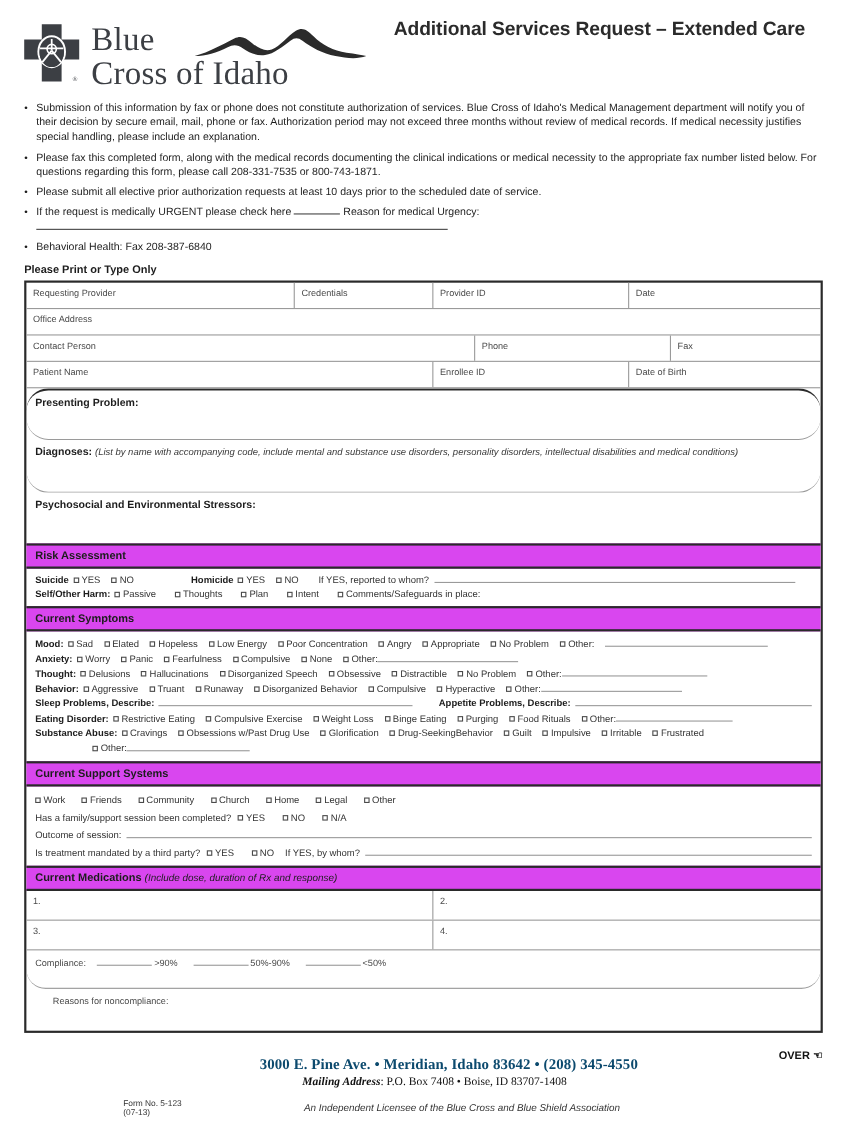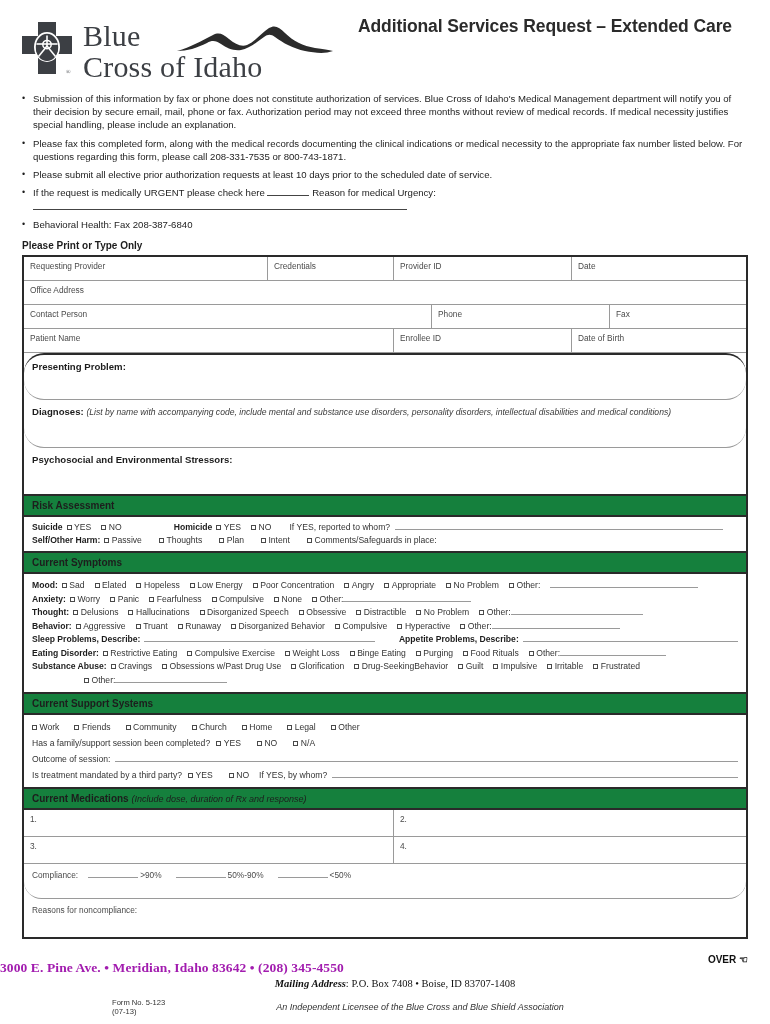--- a/index.html
+++ b/index.html
@@ -72,21 +72,21 @@
     color: #4a4a4a;
     border-right: 1px solid #9a9a9a;
     min-height: 23px;
   }
   .cell.nb { border-right: none; }
 
   
   .band {
     border-top: 2px solid #2a2a2a;
     border-bottom: 2px solid #2a2a2a;
-    background: #15803d;
+    background: #d946ef;
     font-size: 10px; font-weight: bold;
     padding: 4px 8px;
     color: #1d1d1d;
   }
   .bandsub { font-weight: normal; font-style: italic; font-size: 9px; }
 
   .blk {
     padding: 6px 8px 7px 8px;
     border-bottom: 1px solid #9a9a9a;
     border-radius: 20px;
@@ -109,23 +109,24 @@
     display: inline-block; width: 5px; height: 5px;
     border: 1px solid #4a4a4a; margin-right: 2.5px;
     vertical-align: 0px; background: #fff;
   }
   .box::after{content:"";}
   .uline { display: inline-block; border-bottom: 1px solid #9a9a9a; vertical-align: -1px; }
 
   
   .footer { position: absolute; left: 0; right: 0; bottom: 8px; }
   .f-addr {
+    text-align: center;
     font-family: "Liberation Serif", serif;
     font-weight: bold; font-size: 13.5px;
-    color: #a21caf; letter-spacing: .1px;
+    color: #0c4a6e; letter-spacing: .1px; padding-left: 46px;
   }
   .f-mail {
     text-align: center;
     font-family: "Liberation Serif", serif;
     font-size: 10.5px; color: #111; margin-top: 2px;
   }
   .f-mail i { font-weight: bold; margin-left: 20px; }
   .f-bottom {
     display: flex; align-items: center;
     margin-top: 9px; padding: 0 22px;
@@ -403,21 +404,21 @@
     <div class="crow" style="margin-bottom:12px;font-size:8.3px;color:#4a4a4a">
       <span>Compliance:</span>
       <span class="uline" style="width:50px;margin:0 2px 0 10px"></span>
       <span>&gt;90%</span>
       <span class="uline" style="width:50px;margin:0 2px 0 14px"></span>
       <span>50%-90%</span>
       <span class="uline" style="width:50px;margin:0 2px 0 14px"></span>
       <span>&lt;50%</span>
     </div>
   </div>
-  <div class="blk nbb" style="padding:6px 8px;height:38px">
+  <div class="blk nbb" style="padding:6px 24px;height:38px">
     <div style="font-size:8.3px;color:#4a4a4a">Reasons for noncompliance:</div>
   </div>
 
 </div>
 
 <div class="footer">
   <div class="f-addr">3000 E. Pine Ave.  •  Meridian, Idaho 83642 • (208) 345-4550</div>
   <div class="f-mail">
     <i>Mailing Address</i><span>: P.O. Box 7408  •  Boise, ID 83707-1408</span>
   </div>

